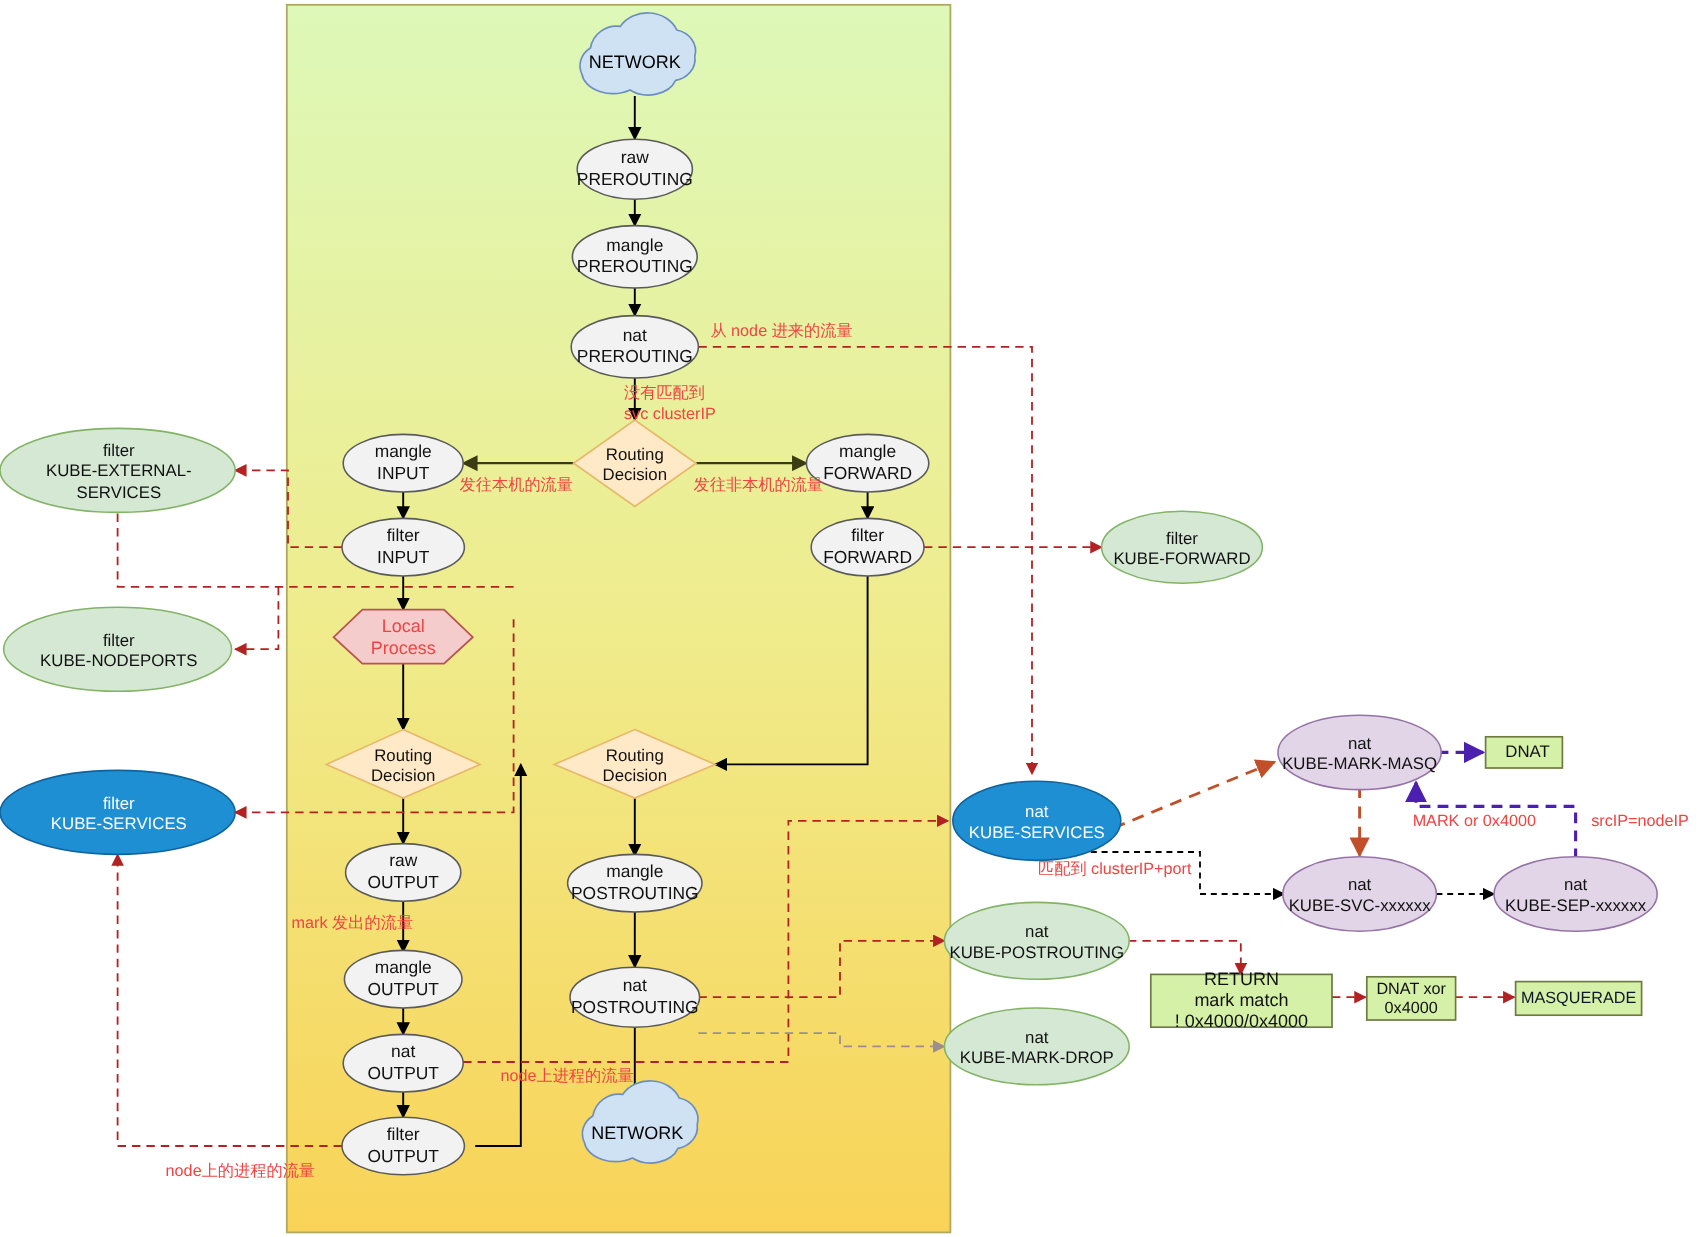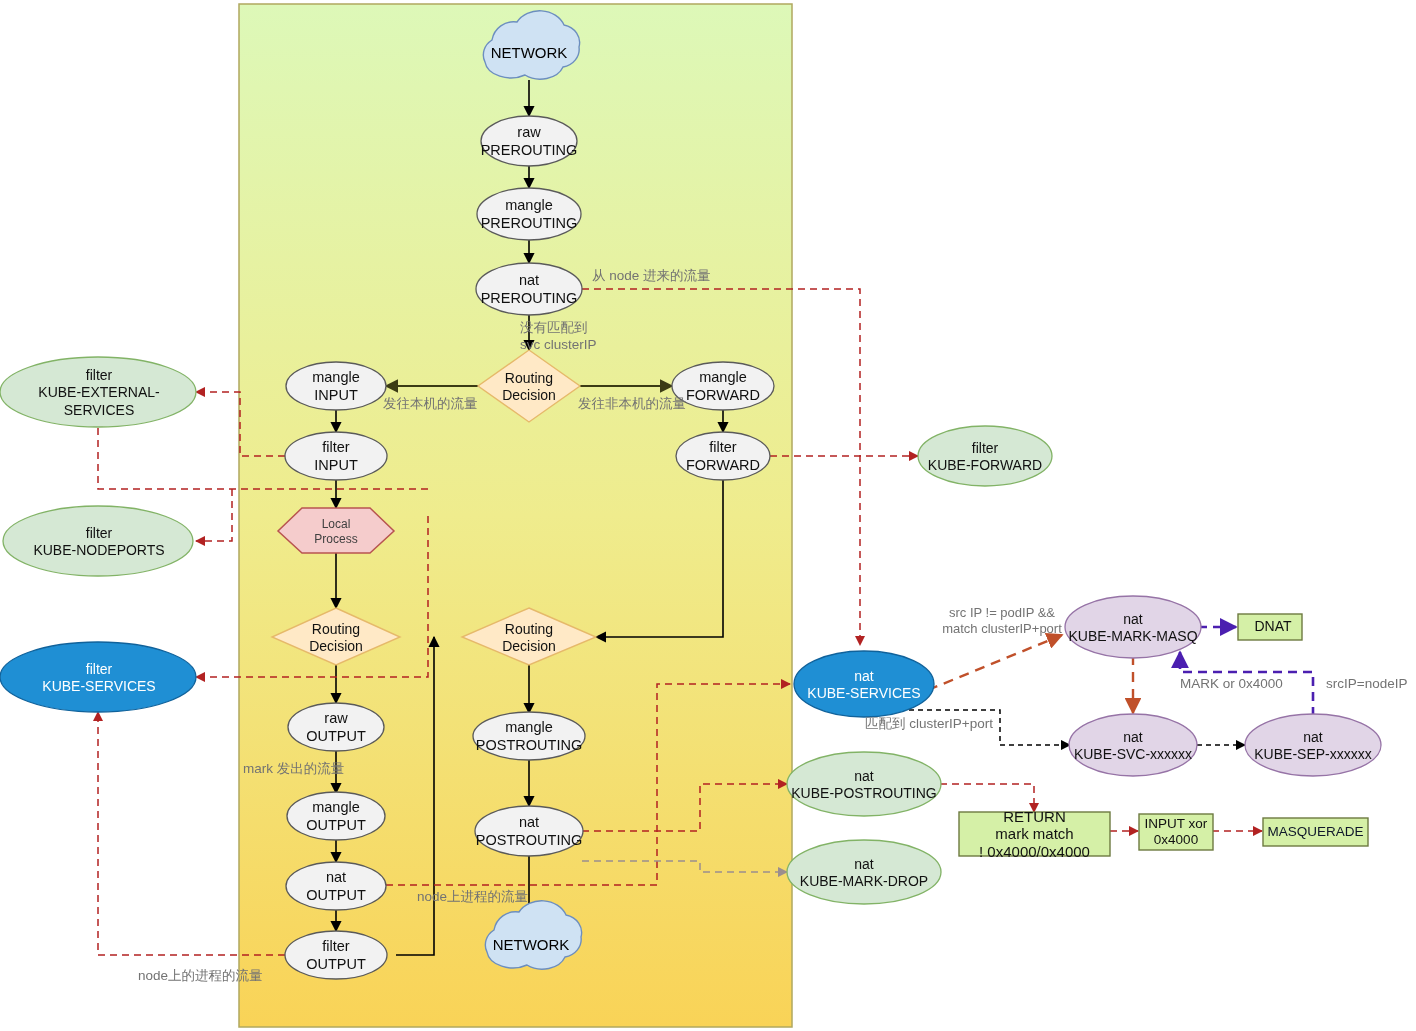--- a/index.html
+++ b/index.html
@@ -3,21 +3,21 @@
 <meta charset="utf-8">
 <style>
   html,body{margin:0;padding:0;background:#ffffff;}
   body{font-family:"Liberation Sans","DejaVu Sans",sans-serif;}
   #stage{position:relative;width:1416px;height:1031px;overflow:hidden;background:#fff;padding-left:16px;}
   #svgroot{position:absolute;left:0;top:0;width:1416px;height:1031px;}
   .nodelabel{position:absolute;display:flex;flex-direction:column;align-items:center;justify-content:center;
              text-align:center;line-height:1.22;pointer-events:none;}
   .nl-l1{display:block;}
   .nl-l2{display:block;}
-  .edgelabel{position:absolute;text-align:center;line-height:1.25;color:#737373;pointer-events:none;}
+  .edgelabel{position:absolute;text-align:center;line-height:1.25;color:#ef4444;pointer-events:none;}
 </style>
 </head>
 <body>
 
 <div id="stage">
 
   <svg id="svgroot" viewBox="0 0 1416 1031">
     <defs>
       <linearGradient id="panelGrad" x1="0" y1="0" x2="0" y2="1">
         <stop offset="0%" stop-color="#ddf8b8"></stop>
@@ -207,21 +207,21 @@
   <div class="nodelabel" style="left:278px;top:369px;width:116px;height:36px;font-size:14.5px;color:#111;">
     <span class="nl-l1">mangle</span>
     <span class="nl-l2">INPUT</span>
   </div>
 
   <div class="nodelabel" style="left:278px;top:439px;width:116px;height:36px;font-size:14.5px;color:#111;">
     <span class="nl-l1">filter</span>
     <span class="nl-l2">INPUT</span>
   </div>
 
-  <div class="nodelabel" style="left:284px;top:514px;width:104px;height:36px;font-size:12px;color:#404040;">
+  <div class="nodelabel" style="left:284px;top:514px;width:104px;height:36px;font-size:15px;color:#ef4444;">
     <span class="nl-l1">Local</span>
     <span class="nl-l2">Process</span>
   </div>
 
   <div class="nodelabel" style="left:665px;top:369px;width:116px;height:36px;font-size:14.5px;color:#111;">
     <span class="nl-l1">mangle</span>
     <span class="nl-l2">FORWARD</span>
   </div>
 
   <div class="nodelabel" style="left:665px;top:439px;width:116px;height:36px;font-size:14.5px;color:#111;">
@@ -327,21 +327,21 @@
     <span class="nl-l1">DNAT</span>
   </div>
 
   <div class="nodelabel" style="left:959px;top:812px;width:151px;height:44px;font-size:15px;color:#111;line-height:1.16;">
     <span class="nl-l1">RETURN</span>
     <span class="nl-l2">mark match</span>
     <span class="nl-l2">! 0x4000/0x4000</span>
   </div>
 
   <div class="nodelabel" style="left:1139px;top:814px;width:74px;height:36px;font-size:13.5px;color:#111;">
-    <span class="nl-l1">INPUT xor</span>
+    <span class="nl-l1">DNAT xor</span>
     <span class="nl-l2">0x4000</span>
   </div>
 
   <div class="nodelabel" style="left:1263px;top:818px;width:105px;height:28px;font-size:13.5px;color:#0f172a;">
     <span class="nl-l1">MASQUERADE</span>
   </div>
 
   <div class="edgelabel" style="left:592px;top:268px;width:180px;font-size:13.5px;text-align:left;">从 node 进来的流量</div>
 
   <div class="edgelabel" style="left:520px;top:320px;width:160px;font-size:13.5px;text-align:left;">
@@ -352,24 +352,20 @@
   <div class="edgelabel" style="left:383px;top:396px;width:140px;font-size:13.5px;text-align:left;">发往本机的流量</div>
 
   <div class="edgelabel" style="left:578px;top:396px;width:160px;font-size:13.5px;text-align:left;">发往非本机的流量</div>
 
   <div class="edgelabel" style="left:243px;top:761px;width:160px;font-size:13.5px;text-align:left;">mark 发出的流量</div>
 
   <div class="edgelabel" style="left:417px;top:889px;width:160px;font-size:13.5px;text-align:left;">node上进程的流量</div>
 
   <div class="edgelabel" style="left:138px;top:968px;width:180px;font-size:13.5px;text-align:left;">node上的进程的流量</div>
 
-  <div class="edgelabel" style="left:912px;top:605px;width:180px;font-size:13px;text-align:center;">
-    <span style="display:block;">src IP != podIP &amp;&amp;</span>
-    <span style="display:block;">match clusterIP+port</span>
-  </div>
 
   <div class="edgelabel" style="left:865px;top:716px;width:160px;font-size:13.5px;text-align:left;">匹配到 clusterIP+port</div>
 
-  <div class="edgelabel" style="left:1140px;top:676px;width:140px;font-size:13.5px;text-align:left;margin-left:40px;">MARK or 0x4000</div>
+  <div class="edgelabel" style="left:1140px;top:676px;width:140px;font-size:13.5px;text-align:right;">MARK or 0x4000</div>
 
   <div class="edgelabel" style="left:1326px;top:676px;width:110px;font-size:13.5px;text-align:left;">srcIP=nodeIP</div>
 
 </div>
 
 </body></html>

